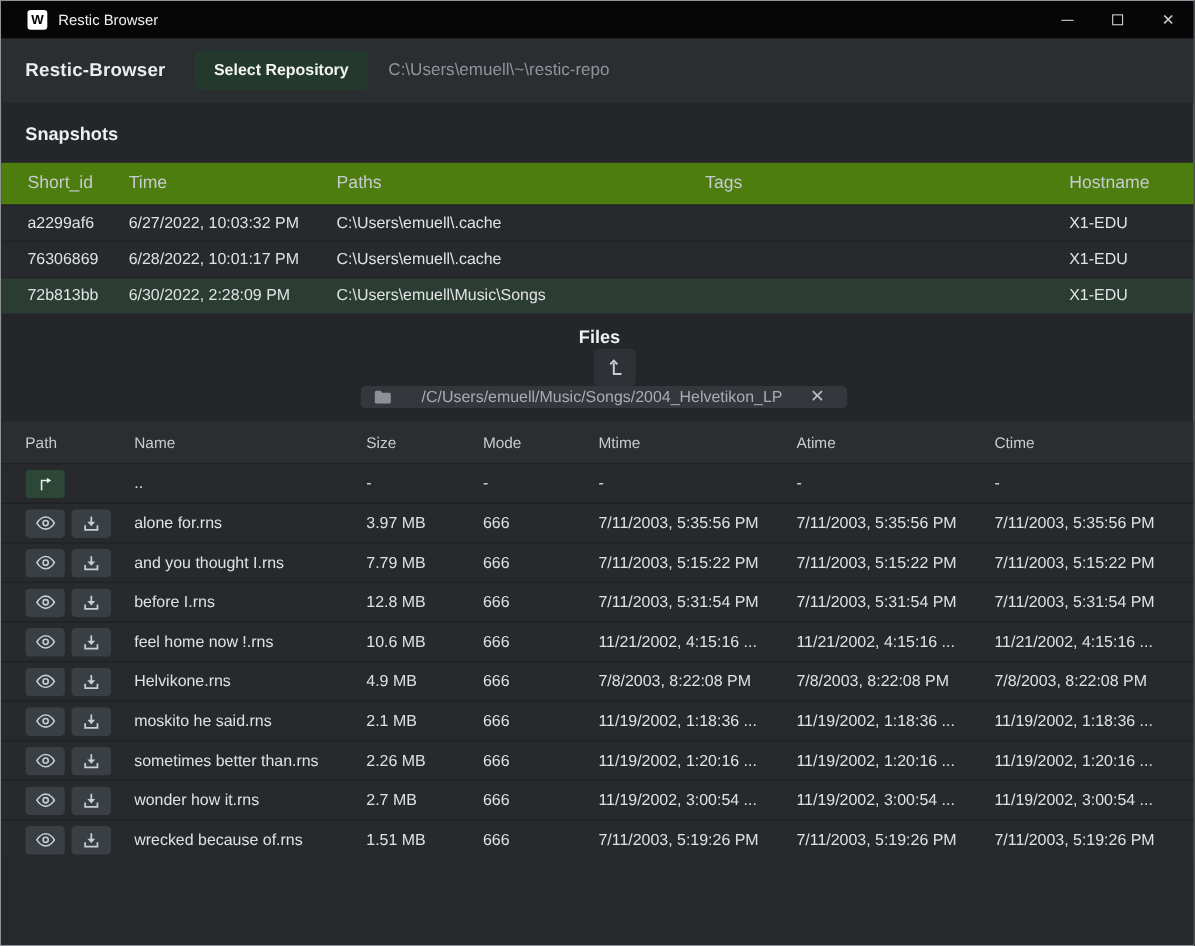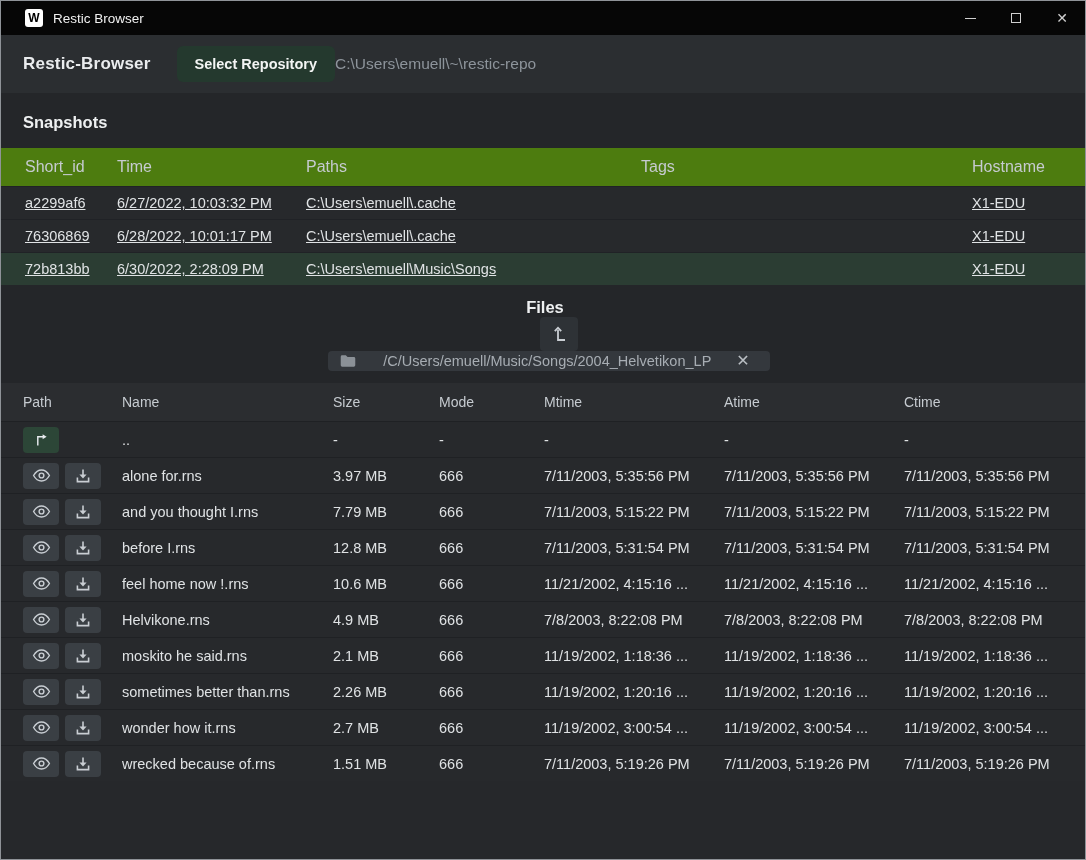--- a/index.html
+++ b/index.html
@@ -20,32 +20,32 @@
   .win-ctl .max-glyph { width:10px; height:10px; border:1px solid #cfcfcf; display:block; }
   .win-ctl .close-glyph { color:#cfcfcf; font-size:14px; line-height:1; }
 
   
   .headerbar { height:58px; background:#2b2e31; display:flex; align-items:center;
                padding:16px 22px; flex-shrink:0; }
   .app-name { color:#eaecee; font-size:17px; font-weight:bold; letter-spacing:.2px; }
   .select-repo-btn { margin-left:26px; background:#24392e; color:#f3f5f4; border:none;
       font-family:inherit; font-weight:bold; font-size:14.5px; padding:10px 18px;
       border-radius:6px; cursor:pointer; }
-  .repo-path { color:#8d949b; font-size:15.5px; }
+  .repo-path { margin-left:18px; color:#8d949b; font-size:15.5px; }
 
   
   .section-title { color:#eef0f1; font-size:16.5px; font-weight:bold; }
   .snapshots-title-wrap { padding:20px 22px 16px 22px; }
 
   
   .snap-grid { display:grid; grid-template-columns:92px 189px 335px 331px 1fr;
                padding-left:24px; align-items:center; }
   .snap-header { background:#4d7c0f; height:38px; color:#c6cbd0; font-size:16px; }
   .snap-row { background:#27292c; height:33px; color:#e0e3e5; font-size:14.5px;
-              border-top:1px solid #202226; cursor:default;text-decoration:underline; }
+              border-top:1px solid #202226; cursor:default; }
   .snap-row.selected { background:#2b3d33; }
   .cell { overflow:hidden; white-space:nowrap; text-overflow:ellipsis; padding-right:10px; }
 
   
   .files-bar { display:flex; align-items:center; padding:13px 18px 12px 22px;flex-direction:column; }
   .tree-btn { width:38px; height:34px; margin-left:28px; background:#2e3236; border:none;
       border-radius:4px; display:flex; align-items:center; justify-content:center; cursor:pointer; }
   .path-bar { flex:1; height:34px; margin-left:8px; background:#34383d; border-radius:4px;
       display:flex; align-items:center; padding:0 12px;gap:17px; }
   .path-bar .path-text { color:#a7adb3; font-size:14.5px; margin-left:10px; }

